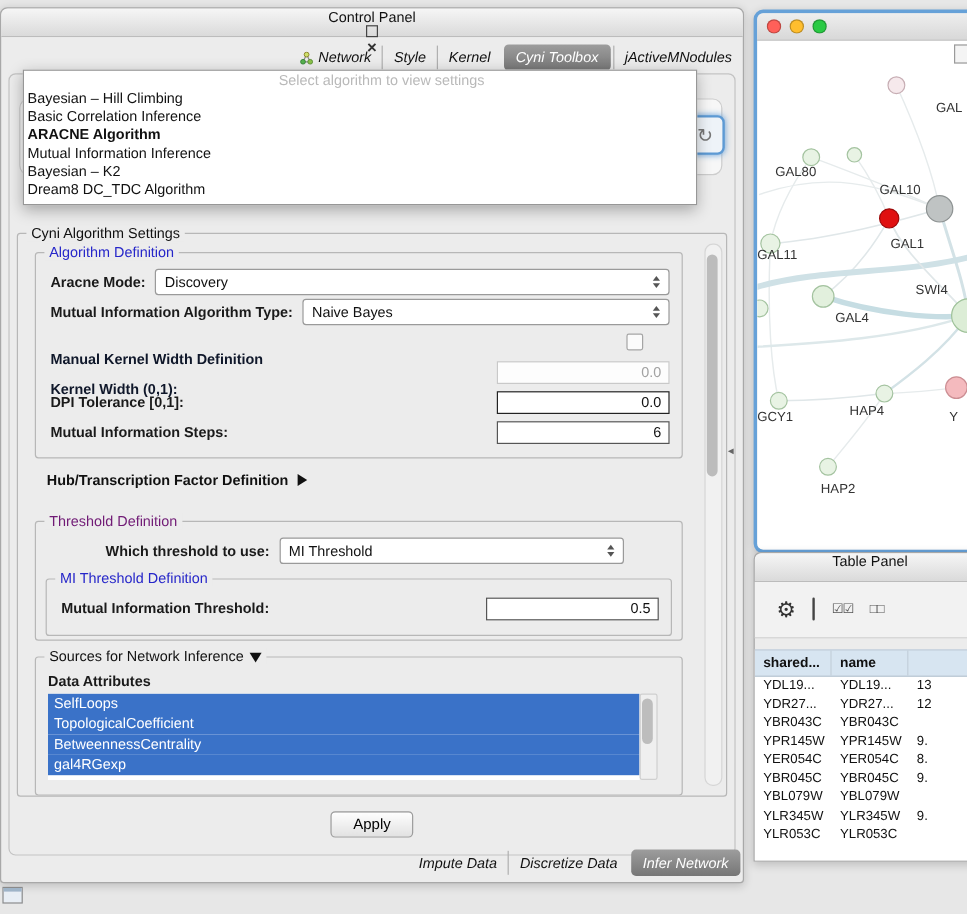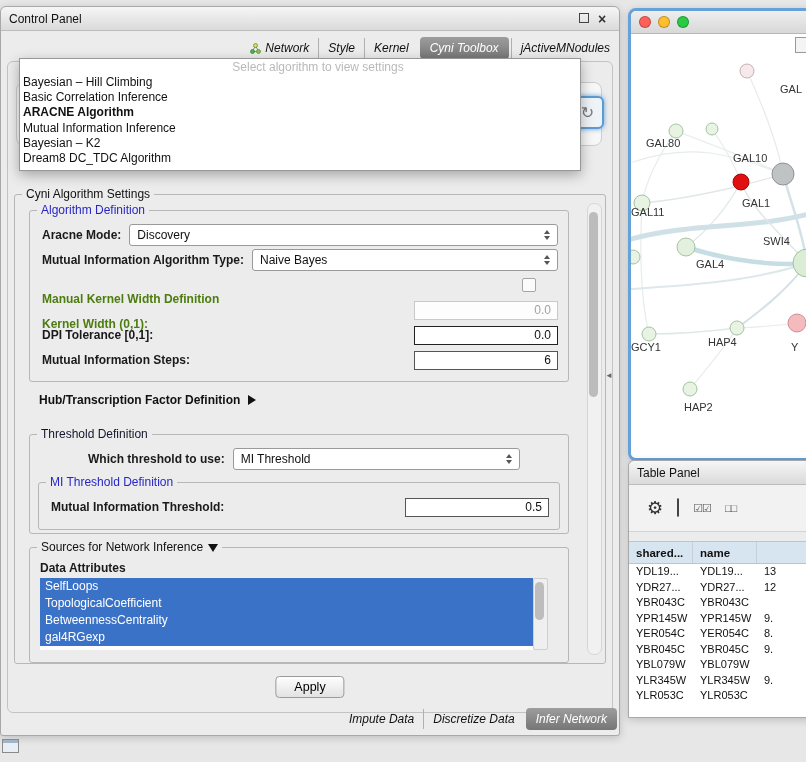--- a/index.html
+++ b/index.html
@@ -5,46 +5,46 @@
   html,body{margin:0;padding:0;}
   body{
     width:806px;height:762px;position:relative;overflow:hidden;
     background:#e7e7e7;font-family:"Liberation Sans",sans-serif;color:#111;
     -webkit-font-smoothing:antialiased;
   }
   .window{position:absolute;background:#ececec;border:1px solid #a8a8a8;box-shadow:0 2px 8px rgba(0,0,0,.18);}
   
   #control-panel{left:0;top:6px;width:618px;height:728px;border-radius:6px 6px 3px 3px;}
   .titlebar{height:23px;background:linear-gradient(#f6f6f6,#dadada);border-bottom:1px solid #bcbcbc;
-    border-radius:6px 6px 0 0;display:flex;align-items:center;padding:0 8px;font-size:12px;}
+    border-radius:6px 6px 0 0;display:flex;align-items:center;padding:0 8px;font-size:12px;flex-direction:column;}
   .titlebar .spacer{flex:1;}
   .tb-btn{width:18px;text-align:center;color:#333;font-size:12px;line-height:12px;}
   .float-sq{display:inline-block;width:8px;height:8px;border:1.5px solid #444;}
   .tb-close{font-weight:bold;font-size:14px;}
   .tabbar{display:flex;justify-content:flex-end;align-items:center;height:24px;margin-top:5px;position:relative;z-index:2;font-style:italic;}
   .tab{font-size:12px;padding:3px 9px;display:flex;align-items:center;gap:4px;color:#111;white-space:nowrap;}
   .tab + .tab{border-left:1px solid #b0b0b0;}
   .tab.active{background:linear-gradient(#9d9d9d,#767676);color:#fff;border-radius:4px;border-left:none;margin:0 2px;padding:4px 10px;}
   .tab-icon svg{display:block;}
   #cyni-panel{position:absolute;left:6px;top:54px;width:604px;height:650px;border:1px solid #c3c3c3;border-radius:6px;background:#ececec;}
   .algo-box{position:absolute;left:8px;top:20px;right:10px;height:62px;background:#f7f7f7;border:1px solid #cdcdcd;border-radius:8px;}
   
   .group{position:relative;border:1px solid #b7b7b7;border-radius:3px;}
   .group>.legend{position:absolute;top:-8px;left:7px;background:#ececec;padding:0 4px;font-size:12px;white-space:nowrap;}
   .legend.blue{color:#2626c9;}
-  .legend.green{color:#0f172a;}
+  .legend.green{color:#701a75;}
   #settings-group{position:absolute;left:6px;top:132px;width:590px;height:468px;}
   #algdef-group{margin:15px 36px 0 14px;height:170px;}
   #threshold-group{margin:27px 36px 0 14px;height:98px;}
   #sources-group{margin:13px 36px 0 14px;height:114px;}
   #mithr-group{margin:13px 8px 0 8px;height:46px;}
   .frow{display:flex;align-items:center;margin:6px 10px 0 12px;height:20px;gap:8px;}
   #algdef-group .frow{margin-top:5px;}
   .lbl{font-size:12px;font-weight:bold;color:#1a1a1a;white-space:nowrap;}
-  .lbl.disabled{color:#4d7c0f;margin-top:28px;}
+  .lbl.disabled{color:#0f172a;margin-top:28px;}
   .flexspacer{flex:1;}
   .combo{flex:1;height:20px;background:#fff;border:1px solid #9a9a9a;border-radius:3px;
     display:flex;align-items:center;padding:0 2px 0 7px;font-size:12px;}
   .combo.short{margin-right:38px;}
   .updown{margin-left:auto;display:flex;flex-direction:column;align-items:center;justify-content:center;width:16px;height:16px;}
   .updown i{display:block;width:0;height:0;border:3.5px solid transparent;}
   .updown i.up{border-bottom:4.5px solid #555;border-top:none;margin-bottom:2px;}
   .updown i.dn{border-top:4.5px solid #555;border-bottom:none;}
   .cb{width:12px;height:12px;border:1px solid #a5a5a5;background:#fbfbfb;border-radius:2px;margin-right:22px;}
   .field{width:130px;height:17px;border:1px solid #555;background:#fff;font-size:12px;text-align:right;

